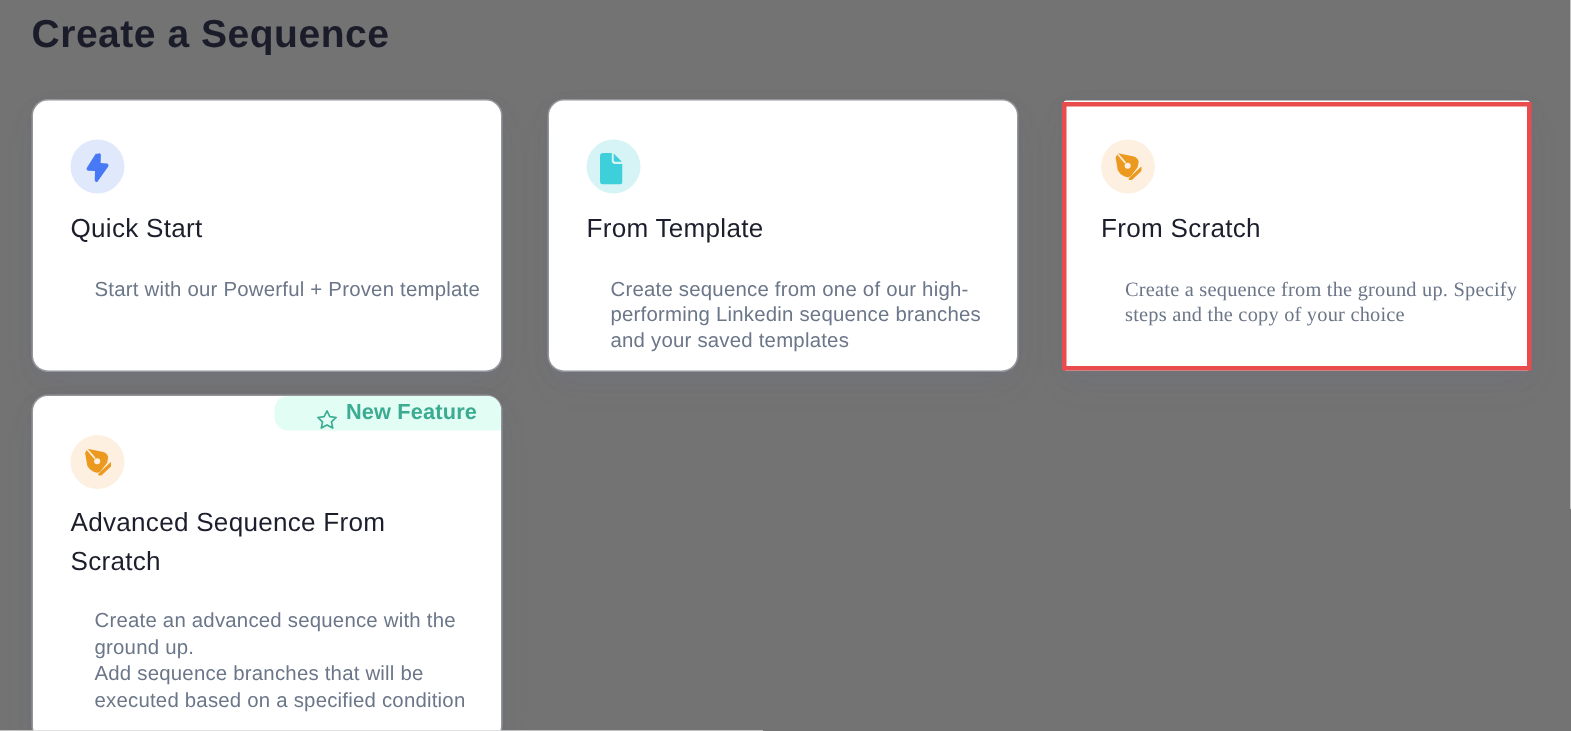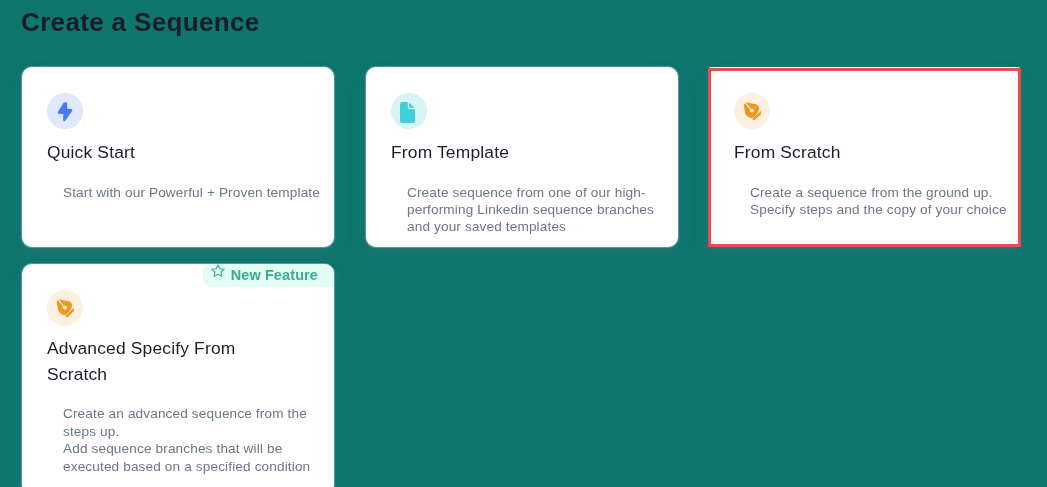--- a/index.html
+++ b/index.html
@@ -8,21 +8,21 @@
     padding: 0;
     background: #ffffff;
   }
   body {
     width: 1047px;
     height: 487px;
     overflow: hidden;
     font-family: "Liberation Sans", sans-serif;
     -webkit-font-smoothing: antialiased;
   }
-  .page { position: relative; width: 1047px; height: 487px; background:#0f766e; }
+  .page { position: relative; width: 1047px; height: 487px; background:#737373; }
 
   .page-title {
     position: absolute;
     left: 21px;
     top: 7px;
     font-size: 26px;
     font-weight: bold;
     color: #1a1c29;
     letter-spacing: 0.35px;
     margin: 0;
@@ -72,29 +72,29 @@
     border: 3px solid #e84c4c;
     box-sizing: border-box;
     pointer-events: none;
   }
 
   .badge {
     position: absolute;
     right: 0;
     top: 0;
     display: flex;
-    align-items: flex-start;
+    align-items: flex-end;
     gap: 6px;
     background: #e2fdf4;
     color: #3bab92;
     border-radius: 9px 9px 0 9px;
     font-size: 14.5px;
     font-weight: bold;
     letter-spacing: 0.1px;
-    padding: 0 16px 0 8px;
+    padding: 0 16px 0 28px;
     height: 23px;
     line-height: 23px;
   }
   .badge-icon { display:flex; align-items:center; }
   .star-svg { display:block; }
   .bolt-svg { margin-top: 2px; }
   .doc-svg { margin-top: 2px; margin-right: 3px; }
 
   
   .card1 { left: 22px;  top: 67px;  height: 180px; }
@@ -107,21 +107,21 @@
 
   .icon-blue   { background: #e0e8fc; }
   .icon-teal   { background: #d6f3f5; }
   .icon-orange { background: #fdf0e1; }
 
   .t1 { top: 73px; }
   .d1 { top: 101px; width: 275px; }
   .t2 { top: 73px; }
   .d2 { top: 101px; width: 262px; }
   .t3 { top: 73px; }
-  .d3 { top: 101px; width: 268px; }
+  .d3 { top: 101px; width: 268px; font-family: Liberation Serif, serif; }
   .t4 { top: 72px; width: 248px; line-height: 25.6px; }
   .d4 { top: 125px; width: 262px; line-height: 17.6px; }
 </style>
 </head>
 <body>
 
 <div class="page">
   <h1 class="page-title">Create a Sequence</h1>
 
   <div class="card card1">
@@ -168,18 +168,18 @@
       <span class="badge-label">New Feature</span>
     </div>
     <div class="card-icon icon-orange" style="background: rgb(253, 240, 225);">
       <svg class="pen-svg" width="18" height="18" viewBox="0 0 24 24" aria-hidden="true">
         <path d="M2.7 0.9 Q2.1 0.05 3.2 0.25 L17.3 3.0 a6.5 6.5 0 0 1 4.2 4.5 l-.9 5.1 -6.0 7.8 a6.1 6.1 0 0 1 -6.1 .35 A11.2 11.2 0 0 1 2.9 15.3 L0.95 4.0 Z" fill="#ec991f"></path>
         <circle cx="11.7" cy="11.4" r="2.7" fill="#fdf0e1"></circle>
         <path d="M2.95 0.9 L9.3 8.35" stroke="#fdf0e1" stroke-width="1.5" stroke-linecap="round"></path>
         <path d="M14.2 23.1 L24.4 13.6" stroke="#ec991f" stroke-width="3.05" stroke-linecap="round"></path>
       </svg>
     </div>
-    <div class="card-title t4">Advanced Specify From Scratch</div>
-    <div class="card-desc d4"><span>Create an advanced sequence from the steps up.</span><br><span>Add sequence branches that will be executed based on a specified condition</span></div>
+    <div class="card-title t4">Advanced Sequence From Scratch</div>
+    <div class="card-desc d4"><span>Create an advanced sequence with the ground up.</span><br><span>Add sequence branches that will be executed based on a specified condition</span></div>
   </div>
 
   <div class="highlight-box" style="border-color: rgb(232, 76, 76);"></div>
 </div>
 
 </body></html>

